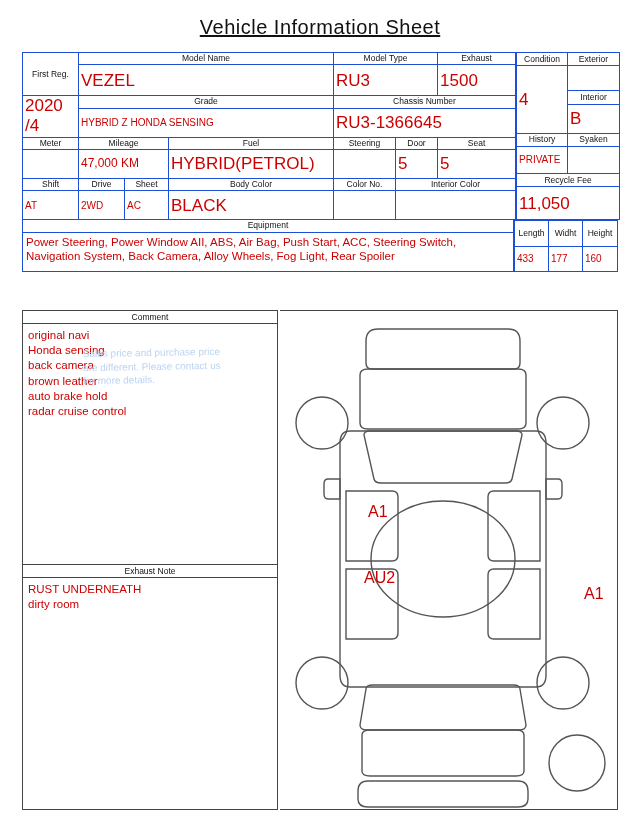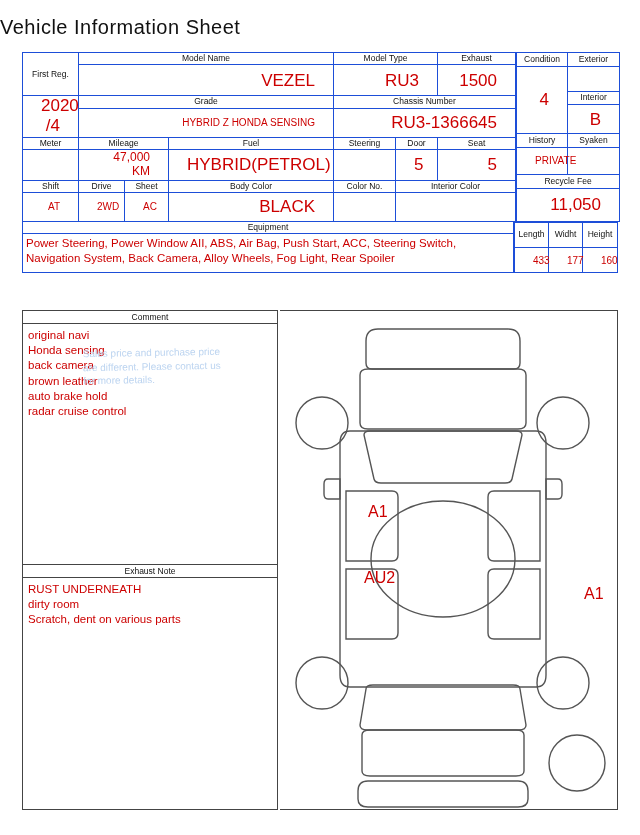--- a/index.html
+++ b/index.html
@@ -5,42 +5,43 @@
   html,body{margin:0;padding:0;}
   body{
     width:640px;height:835px;
     background:#ffffff;
     font-family:"Liberation Sans", sans-serif;
     color:#111;
     overflow:hidden;
   }
   .sheet{position:relative;width:640px;height:835px;}
   .title{
-    text-align:left;
+    text-align:center;
     font-size:20px;
     letter-spacing:.5px;
     padding-top:16px;
     padding-bottom:8px;
     color:#111;
     font-weight:400;
+    text-decoration:underline;
   }
   table{border-collapse:collapse;}
   .lbl{
     font-size:8.5px;
     text-align:center;
     color:#111;
     padding:1px 2px;
     font-weight:400;
     line-height:1.1;
   }
   .val{
-    text-align:right;
+    text-align:left;
     color:#cc0000;
     font-size:15px;
-    padding:1px 18px;
+    padding:1px 2px;
     line-height:1.15;
   }
   .val.sm{font-size:12px;}
   .val.md{font-size:10px;}
   .val.lg{font-size:17px;}
   .grid{
     position:absolute;
     left:22px;top:52px;
     width:596px;
   }
@@ -273,21 +274,20 @@
         <div>auto brake hold</div>
         <div>radar cruise control</div>
       </div>
     </div>
 
     <div class="special-box">
       <div class="boxhdr">Exhaust Note</div>
       <div class="boxbody">
         <div>RUST UNDERNEATH</div>
         <div>dirty room</div>
-        <div>Scratch, dent on various parts</div>
       </div>
     </div>
 
     <div class="diagram">
       <svg width="337" height="498" viewBox="0 0 337 498">
         <g fill="none" stroke="#555" stroke-width="1.4">
 
           <circle cx="42" cy="112" r="26"></circle>
           <circle cx="283" cy="112" r="26"></circle>
           <circle cx="42" cy="372" r="26"></circle>

